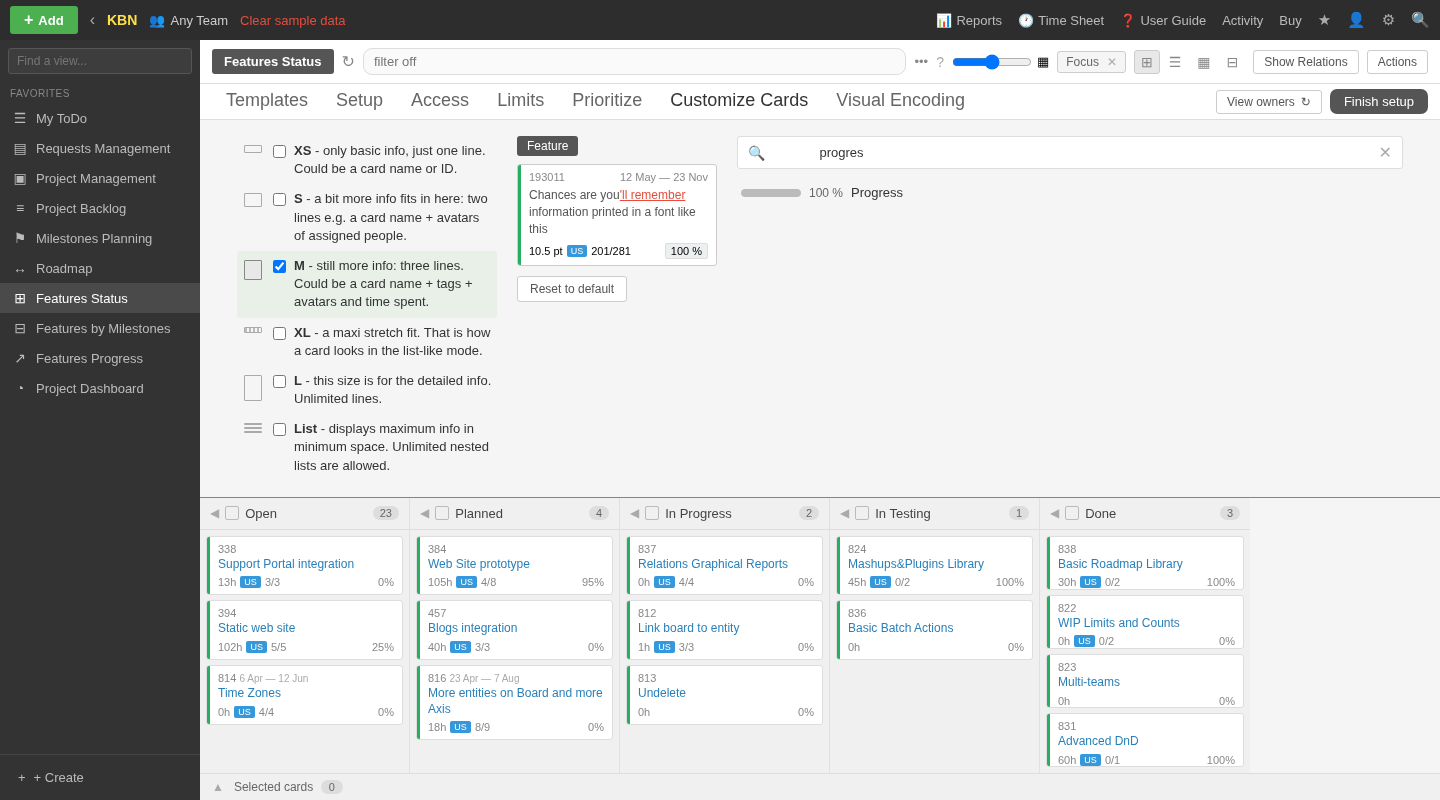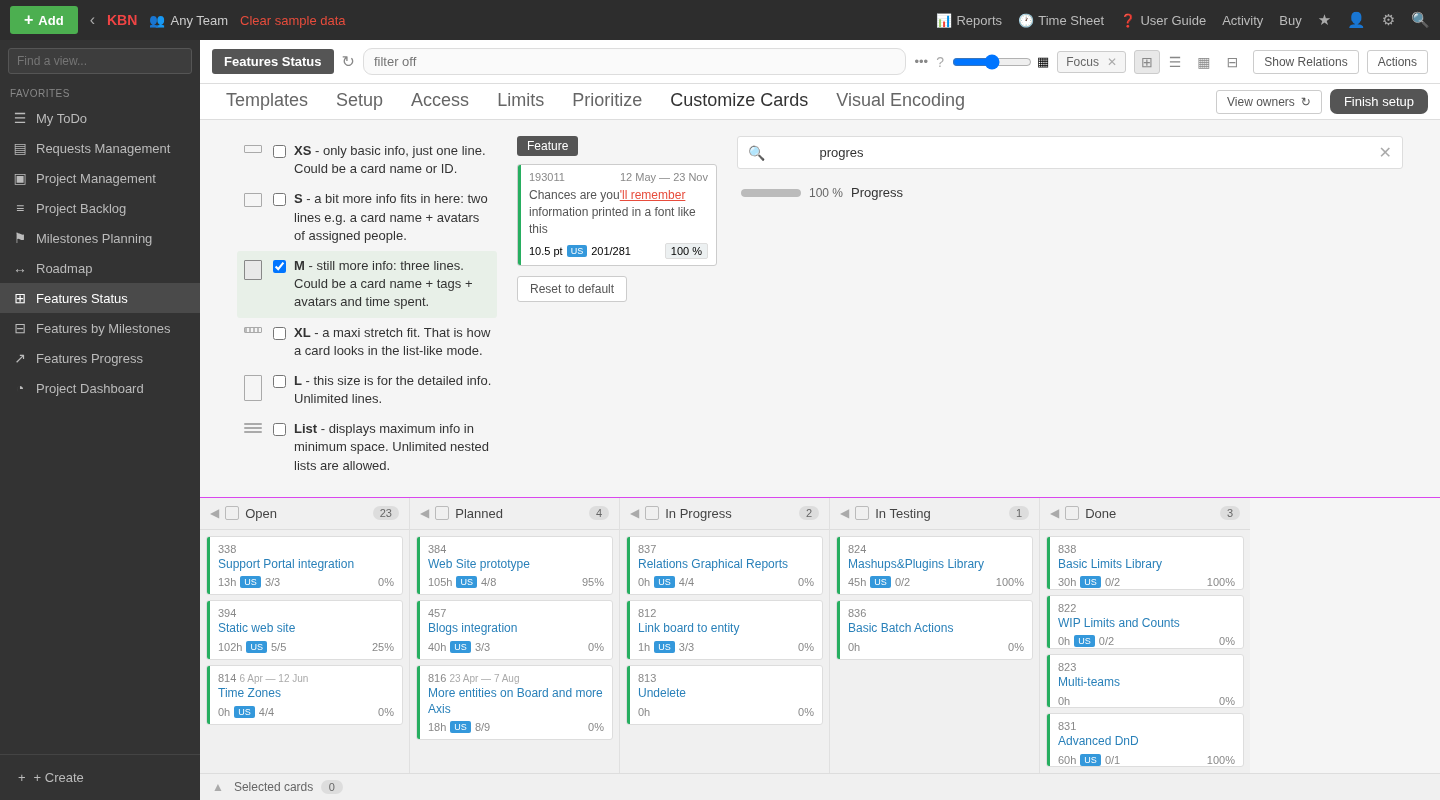--- a/index.html
+++ b/index.html
@@ -3,21 +3,21 @@
   <meta charset="utf-8">
   <style>
     * { box-sizing: border-box; margin: 0; padding: 0; font-family: -apple-system, BlinkMacSystemFont, 'Segoe UI', sans-serif; }
     body { background: #f0f0f0; display: flex; flex-direction: column; height: 800px; overflow: hidden; font-size: 13px; }
 
     
     .topbar { display: flex; align-items: center; background: #2d2d2d; height: 40px; padding: 0 10px; gap: 12px; color: #ccc; flex-shrink: 0; }
     .topbar-add { background: #4caf50; color: white; border: none; border-radius: 3px; padding: 5px 14px; font-size: 13px; font-weight: 600; cursor: pointer; display: flex; align-items: center; gap: 5px; }
     .topbar-add::before { content: '+'; font-size: 16px; }
     .topbar-collapse { background: none; border: none; color: #aaa; cursor: pointer; font-size: 16px; }
-    .topbar-kbn { color: #ef4444; font-weight: 700; font-size: 14px; }
+    .topbar-kbn { color: #fde047; font-weight: 700; font-size: 14px; }
     .topbar-team { display: flex; align-items: center; gap: 5px; color: #ccc; font-size: 13px; cursor: pointer; }
     .topbar-clear { color: #e74c3c; text-decoration: none; font-size: 13px; cursor: pointer; }
     .topbar-right { margin-left: auto; display: flex; align-items: center; gap: 16px; }
     .topbar-right span { color: #bbb; font-size: 13px; cursor: pointer; display: flex; align-items: center; gap: 4px; }
     .topbar-icon-btn { background: none; border: none; color: #aaa; cursor: pointer; font-size: 15px; }
 
     
     .main { display: flex; flex: 1; overflow: hidden; }
 
     
@@ -527,21 +527,21 @@
           <div class="col-header">
             <span class="col-arrow">◀</span>
             <div class="col-checkbox"></div>
             <span class="col-name">Done</span>
             <span class="col-count">3</span>
           </div>
           <div class="col-cards">
             <div class="card">
               <div class="card-body green">
                 <div class="card-num"><span>838</span></div>
-                <div class="card-title">Basic Limits Library</div>
+                <div class="card-title">Basic Roadmap Library</div>
                 <div class="card-meta">
                   <span>30h</span>
                   <span class="us-badge">US</span>
                   <span>0/2</span>
                   <span class="card-pct">100%</span>
                 </div>
               </div>
             </div>
             <div class="card">
               <div class="card-body green">

